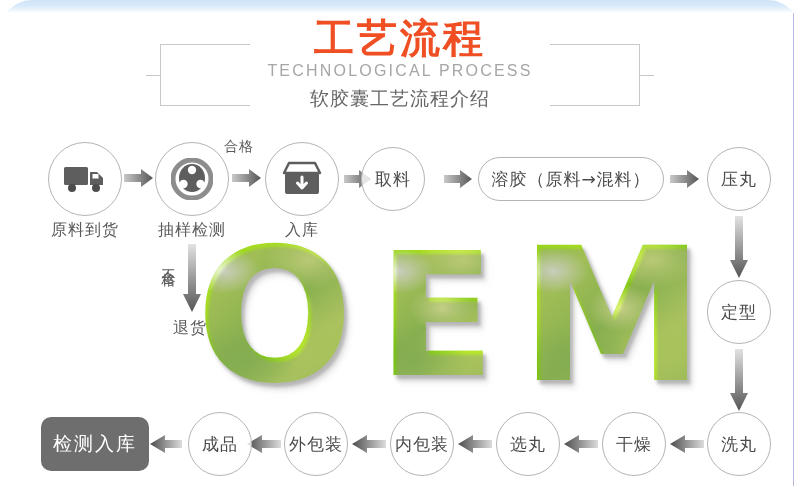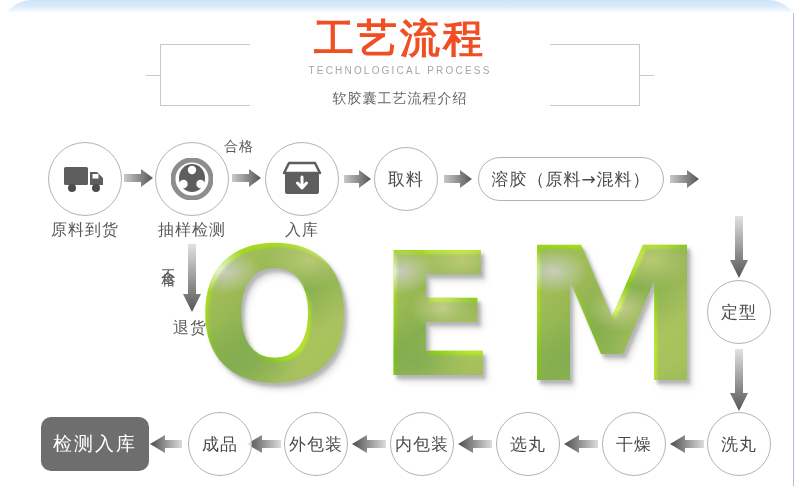--- a/index.html
+++ b/index.html
@@ -28,26 +28,26 @@
     text-align:center;
   }
   .title-cn{
     position:absolute;left:0;top:2px;width:304px;
     font-size:40px;line-height:44px;font-weight:bold;color:#f04e23;
     letter-spacing:3px;
     font-family:"DejaVu Sans","Liberation Sans",sans-serif;
   }
   .title-en{
     position:absolute;left:0;top:48px;width:304px;
-    font-size:10px;line-height:18px;color:#a6a6a6;letter-spacing:2.2px;
+    font-size:16px;line-height:18px;color:#a6a6a6;letter-spacing:2.2px;
     font-family:"Liberation Sans",sans-serif;
   }
   .title-sub{
     position:absolute;left:0;top:72px;width:304px;
-    font-size:14px;line-height:24px;color:#666;letter-spacing:1px;
+    font-size:19px;line-height:24px;color:#666;letter-spacing:1px;
   }
   
   .brk{position:absolute;top:30px;height:62px;width:90px;}
   .brk .hline{position:absolute;height:1px;background:#c8c8c8;width:100%;}
   .brk .vline{position:absolute;width:1px;background:#c8c8c8;height:62px;}
   .brk .tick{position:absolute;top:31px;height:1px;width:14px;background:#c8c8c8;}
   .brk-left{left:160px;}
   .brk-left .hline.t{top:0;left:0;}
   .brk-left .hline.b{bottom:0;left:0;}
   .brk-left .vline{left:0;top:0;}
@@ -183,24 +183,25 @@
   <div class="node icon-node" style="left:265px;top:142px;width:74px;height:74px;">
     <span>
       <svg class="ico" width="40" height="38" viewBox="0 0 40 38" aria-hidden="true">
         <path d="M7 3 h26 l5 10 H2 z" fill="none" stroke="#5e5e5e" stroke-width="2.5" stroke-linejoin="round"></path>
         <rect x="3" y="13" width="34" height="21" rx="2" fill="#5e5e5e"></rect>
         <path d="M20 17 v9 M15.5 23 L20 28 L24.5 23" fill="none" stroke="#ffffff" stroke-width="3" stroke-linecap="round" stroke-linejoin="round"></path>
       </svg>
     </span>
   </div>
 
-  <div class="node" style="left:374px;top:147px;width:64px;height:64px;">取料</div>
+  <div class="node" style="left:361px;top:147px;width:64px;height:64px;">取料</div>
 
   <div class="node pill" style="left:478px;top:157px;width:186px;height:44px;">溶胶（原料→混料）</div>
 
+  <div class="node" style="left:707px;top:147px;width:64px;height:64px;">压丸</div>
 
   <div class="caption" style="left:35px;top:220px;width:100px;">原料到货</div>
   <div class="caption" style="left:142px;top:220px;width:100px;">抽样检测</div>
   <div class="caption" style="left:268px;top:220px;width:68px;">入库</div>
 
   <div class="lbl-small" style="left:224px;top:138px;">合格</div>
 
   <div class="arrow" style="left:124px;top:168px;">
     <svg width="30" height="20" viewBox="0 0 30 20">
       <defs>

